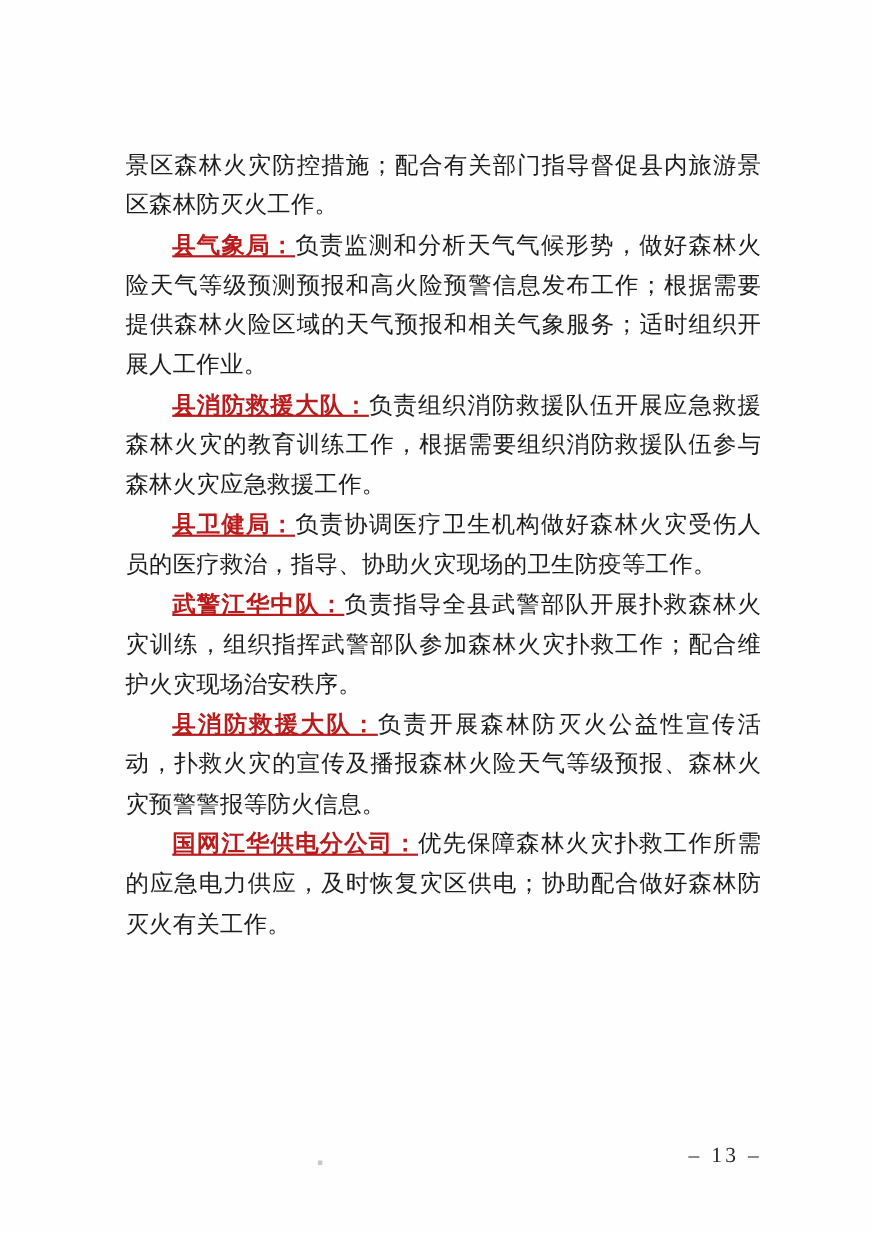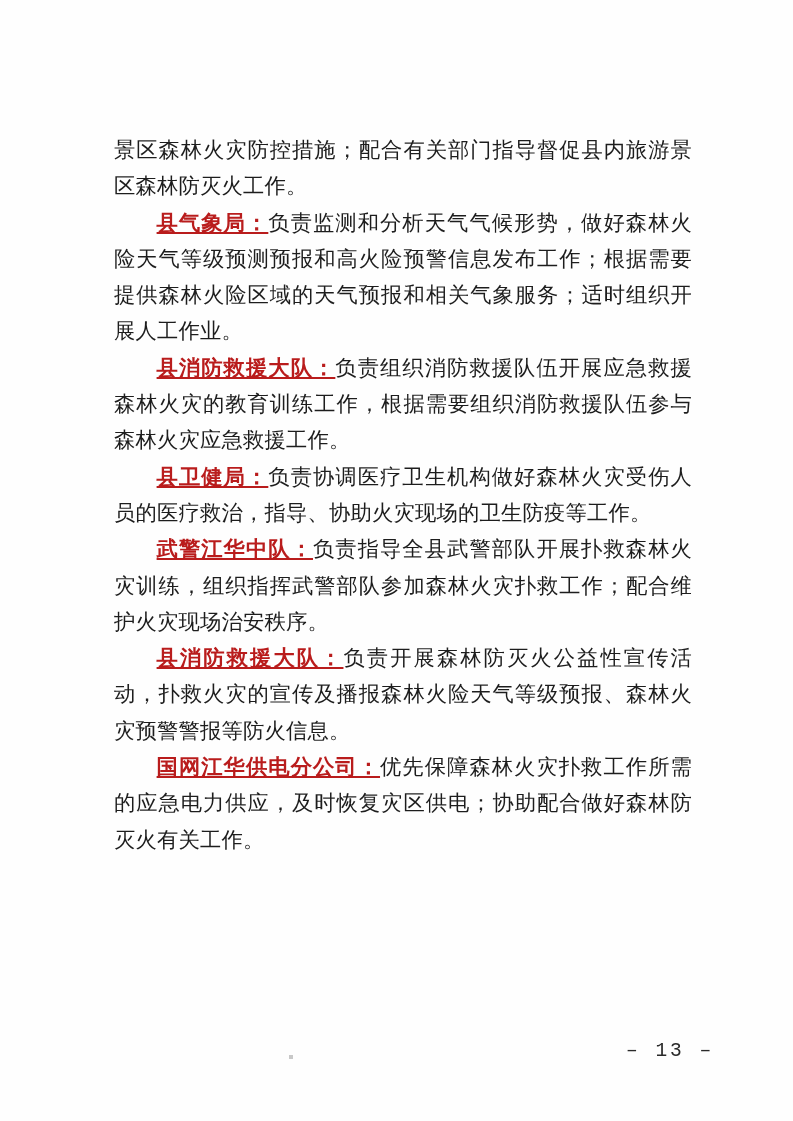--- a/index.html
+++ b/index.html
@@ -41,21 +41,21 @@
     color: #b91c1c;
     text-decoration: underline;
   }
   .page-number {
     position: absolute;
     left: 626px;
     top: 1040px;
     font-size: 19.5px;
     letter-spacing: 3px;
     color: #2a2a2a;
-    font-family: Liberation Mono, monospace;
+    font-family: Liberation Serif, serif;
     white-space: nowrap;
   }
   .scan-artifact {
     position: absolute;
     left: 289px;
     top: 1055px;
     width: 4px;
     height: 4px;
     background: #9a9a9a;
     opacity: 0.55;

